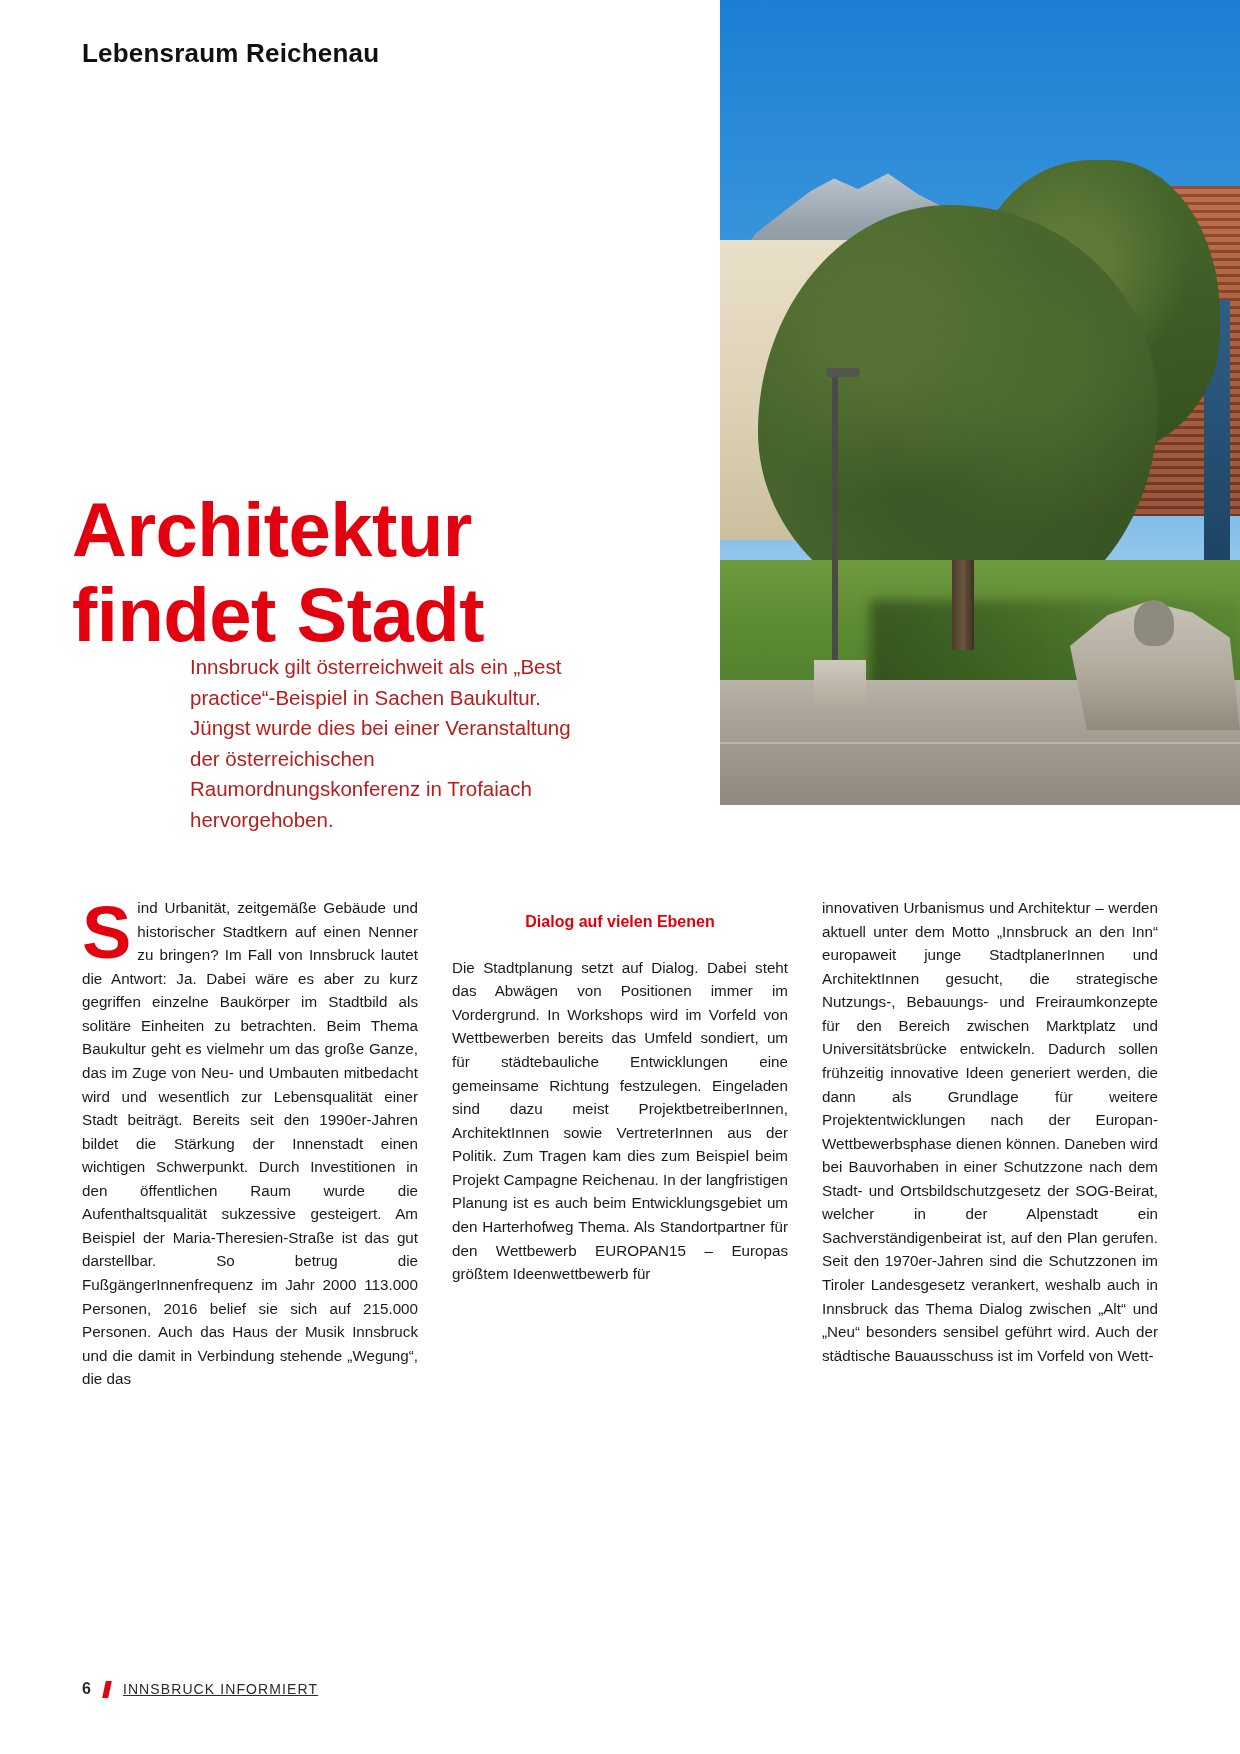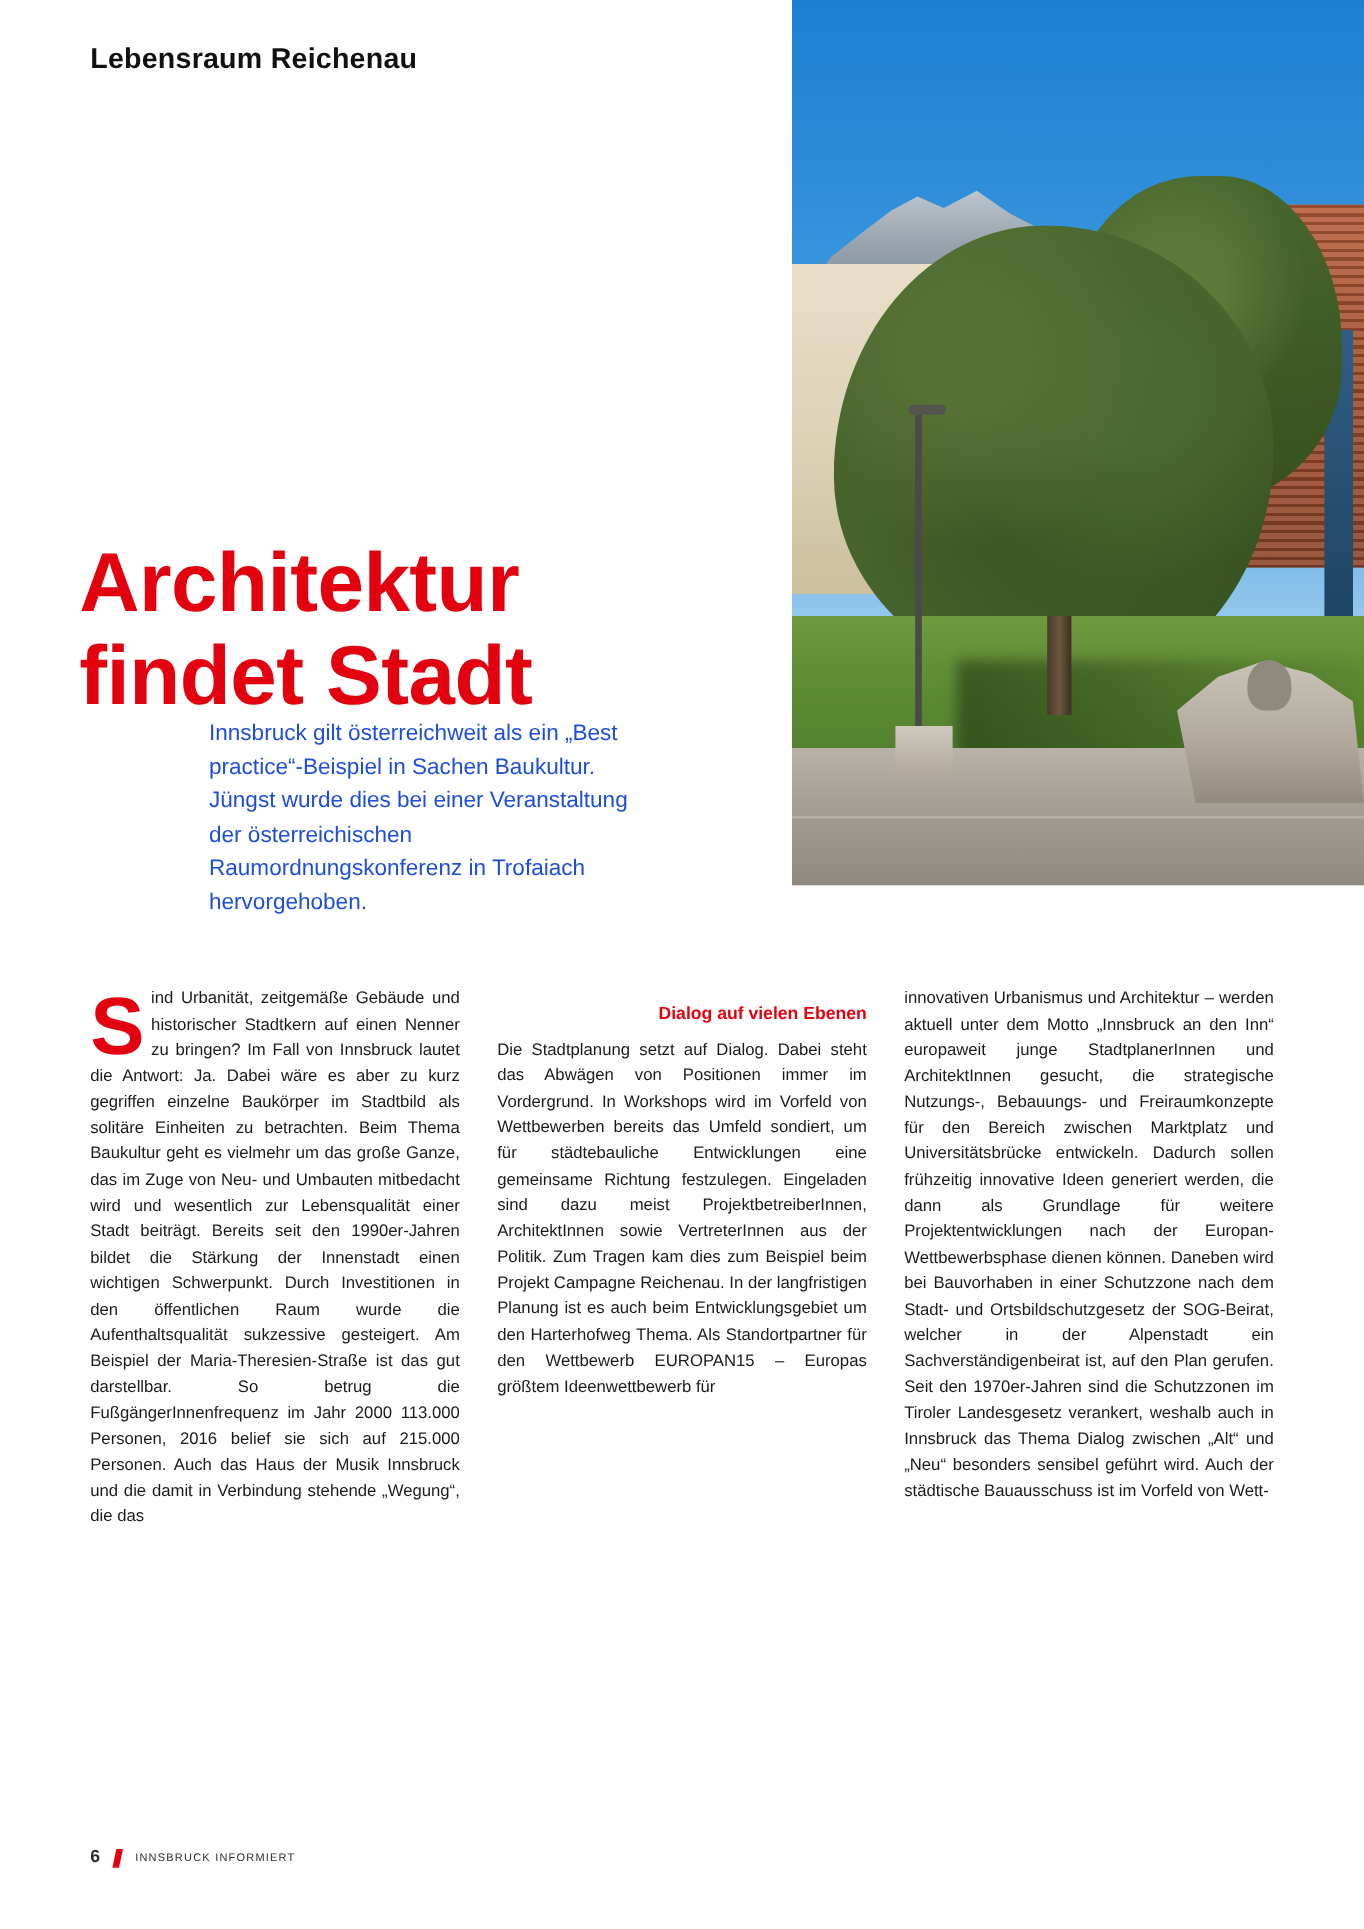--- a/index.html
+++ b/index.html
@@ -198,21 +198,21 @@
   }
 
   
   .lead {
     position: absolute;
     left: 190px;
     top: 652px;
     width: 415px;
     font-size: 20.5px;
     line-height: 1.49;
-    color: #1d4ed8;
+    color: #b91c1c;
   }
 
   
   .columns {
     position: absolute;
     left: 82px;
     top: 896px;
     width: 1076px;
     display: flex;
     gap: 34px;
@@ -237,22 +237,22 @@
     font-size: 74px;
     line-height: 0.78;
     font-weight: bold;
     padding: 6px 6px 0 0;
     margin-top: 2px;
   }
   .subhead {
     color: #e3000f;
     font-weight: bold;
     font-size: 16px;
-    margin: 14px 0 8px 0;
-    text-align: right;
+    margin: 14px 0 21px 0;
+    text-align: center;
   }
 
   
   .footer {
     position: absolute;
     left: 82px;
     bottom: 56px;
     display: flex;
     align-items: center;
     gap: 13px;
@@ -265,21 +265,22 @@
   }
   .footer-bar {
     display: inline-block;
     width: 6px;
     height: 17px;
     background: #e3000f;
     transform: skewX(-12deg);
   }
   .footer-label {
     letter-spacing: 1.1px;
-    font-size: 10px;
+    font-size: 14px;
+    text-decoration: underline;
   }
 </style>
 </head>
 <body>
 
 <div class="kicker">Lebensraum Reichenau</div>
 
 <div class="hero-photo">
   <div class="sky"></div>
   <div class="mountain-a"></div>

